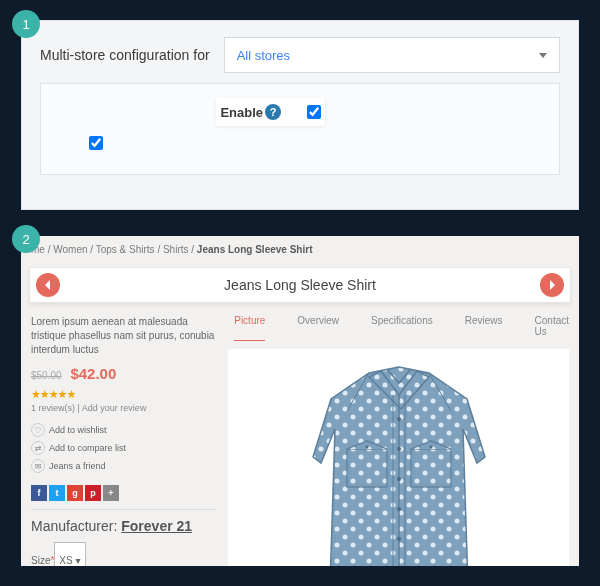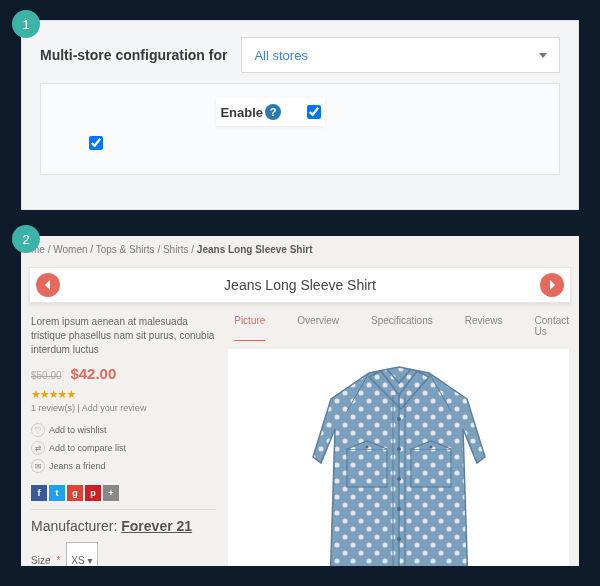--- a/index.html
+++ b/index.html
@@ -2,21 +2,21 @@
 <html><head>
 <meta charset="utf-8">
 <style>
 *{margin:0;padding:0;box-sizing:border-box;font-family:Arial,Helvetica,sans-serif}
 body{background:#0e1b2a;width:600px;height:586px;overflow:hidden}
 .badge{position:absolute;width:28px;height:28px;border-radius:50%;background:#3bb3a9;color:#fff;display:flex;align-items:center;justify-content:center;font-size:13px;z-index:10}
 
 
 .panel1{position:absolute;left:21px;top:20px;width:558px;height:190px;background:#f4f5f7;border:1px solid #e0e4e8;padding:16px 18px 14px 18px}
 .cfg-row{display:flex;align-items:center;gap:14px;margin-bottom:10px}
-.cfg-label{font-size:14px;font-weight:700;color:#3a3a3a}
+.cfg-label{font-size:14px;font-weight:400;color:#3a3a3a}
 .select{flex:1;height:36px;border:1px solid #d6dbe0;background:#fff;display:flex;align-items:center;justify-content:space-between;padding:0 12px;font-size:13px;color:#3b82f6}
 .caret{width:0;height:0;border-left:4px solid transparent;border-right:4px solid transparent;border-top:5px solid #777}
 .inner{border:1px solid #e0e4e8;background:#fafbfc;padding:14px 22px 14px 22px}
 .frow{display:flex;align-items:flex-end;margin-bottom:10px}
 .flabel{width:270px;text-align:right;font-size:13px;color:#3a3a3a;font-weight:600;padding-right:8px}
 .help{display:inline-flex;width:16px;height:16px;border-radius:50%;background:#2a7ab0;color:#fff;font-size:11px;font-weight:bold;align-items:center;justify-content:center;margin-left:2px}
 .chk{width:14px;height:14px;margin-left:26px}
 .numwrap{margin-left:26px;display:flex;width:130px;height:30px;border:1px solid #d6dbe0;background:#fff}
 .numwrap input{border:0;flex:1;padding:0 8px;font-size:13px;color:#555;outline:none}
 .spin{width:20px;display:flex;flex-direction:column;background:#6aa9e6}
@@ -41,21 +41,21 @@
 .stars{color:#f0a500;font-size:11px;letter-spacing:-1px;margin-bottom:2px}
 .rev{font-size:9px;color:#888;margin-bottom:10px}
 .actions{margin-bottom:8px}
 .act{display:inline-flex;align-items:center;gap:4px;font-size:9px;color:#666;margin-right:8px;margin-bottom:4px}
 .act .ic{width:14px;height:14px;border:1px solid #ccc;border-radius:50%;display:flex;align-items:center;justify-content:center;font-size:8px;color:#888}
 .social{display:flex;gap:2px;margin:8px 0}
 .social span{width:16px;height:16px;display:flex;align-items:center;justify-content:center;color:#fff;font-size:9px;font-weight:bold}
 .sep{height:1px;background:#ddd;margin:8px 0}
 .meta{font-size:14px;color:#555;margin-bottom:8px}
 .meta b{text-decoration:underline}
-.sizerow{display:flex;align-items:center;gap:6px;font-size:10px;margin-bottom:10px}
+.sizerow{display:flex;align-items:center;font-size:10px;margin-bottom:10px}
 .sizerow .req{color:#e46a5e}
 .sizesel{border:1px solid #bbb;padding:12px 4px;font-size:10px;background:#fff}
 .buy{display:inline-flex;border:1px solid #e46a5e}
 .buy .q{width:22px;border-right:1px solid #e46a5e;text-align:center;font-size:10px;color:#e46a5e;padding:5px 0}
 .buy .b{padding:5px 10px;font-size:10px;color:#e46a5e;letter-spacing:1px}
 .right{flex:1}
 .tabs{display:flex;gap:32px;font-size:10px;color:#888;margin-bottom:8px;padding-left:6px}
 .tab{padding-bottom:4px}
 .tab.active{color:#e46a5e;border-bottom:1px solid #e46a5e}
 .product-img{width:100%;height:230px;display:flex;align-items:flex-start;justify-content:center;overflow:hidden;background:#fff}

